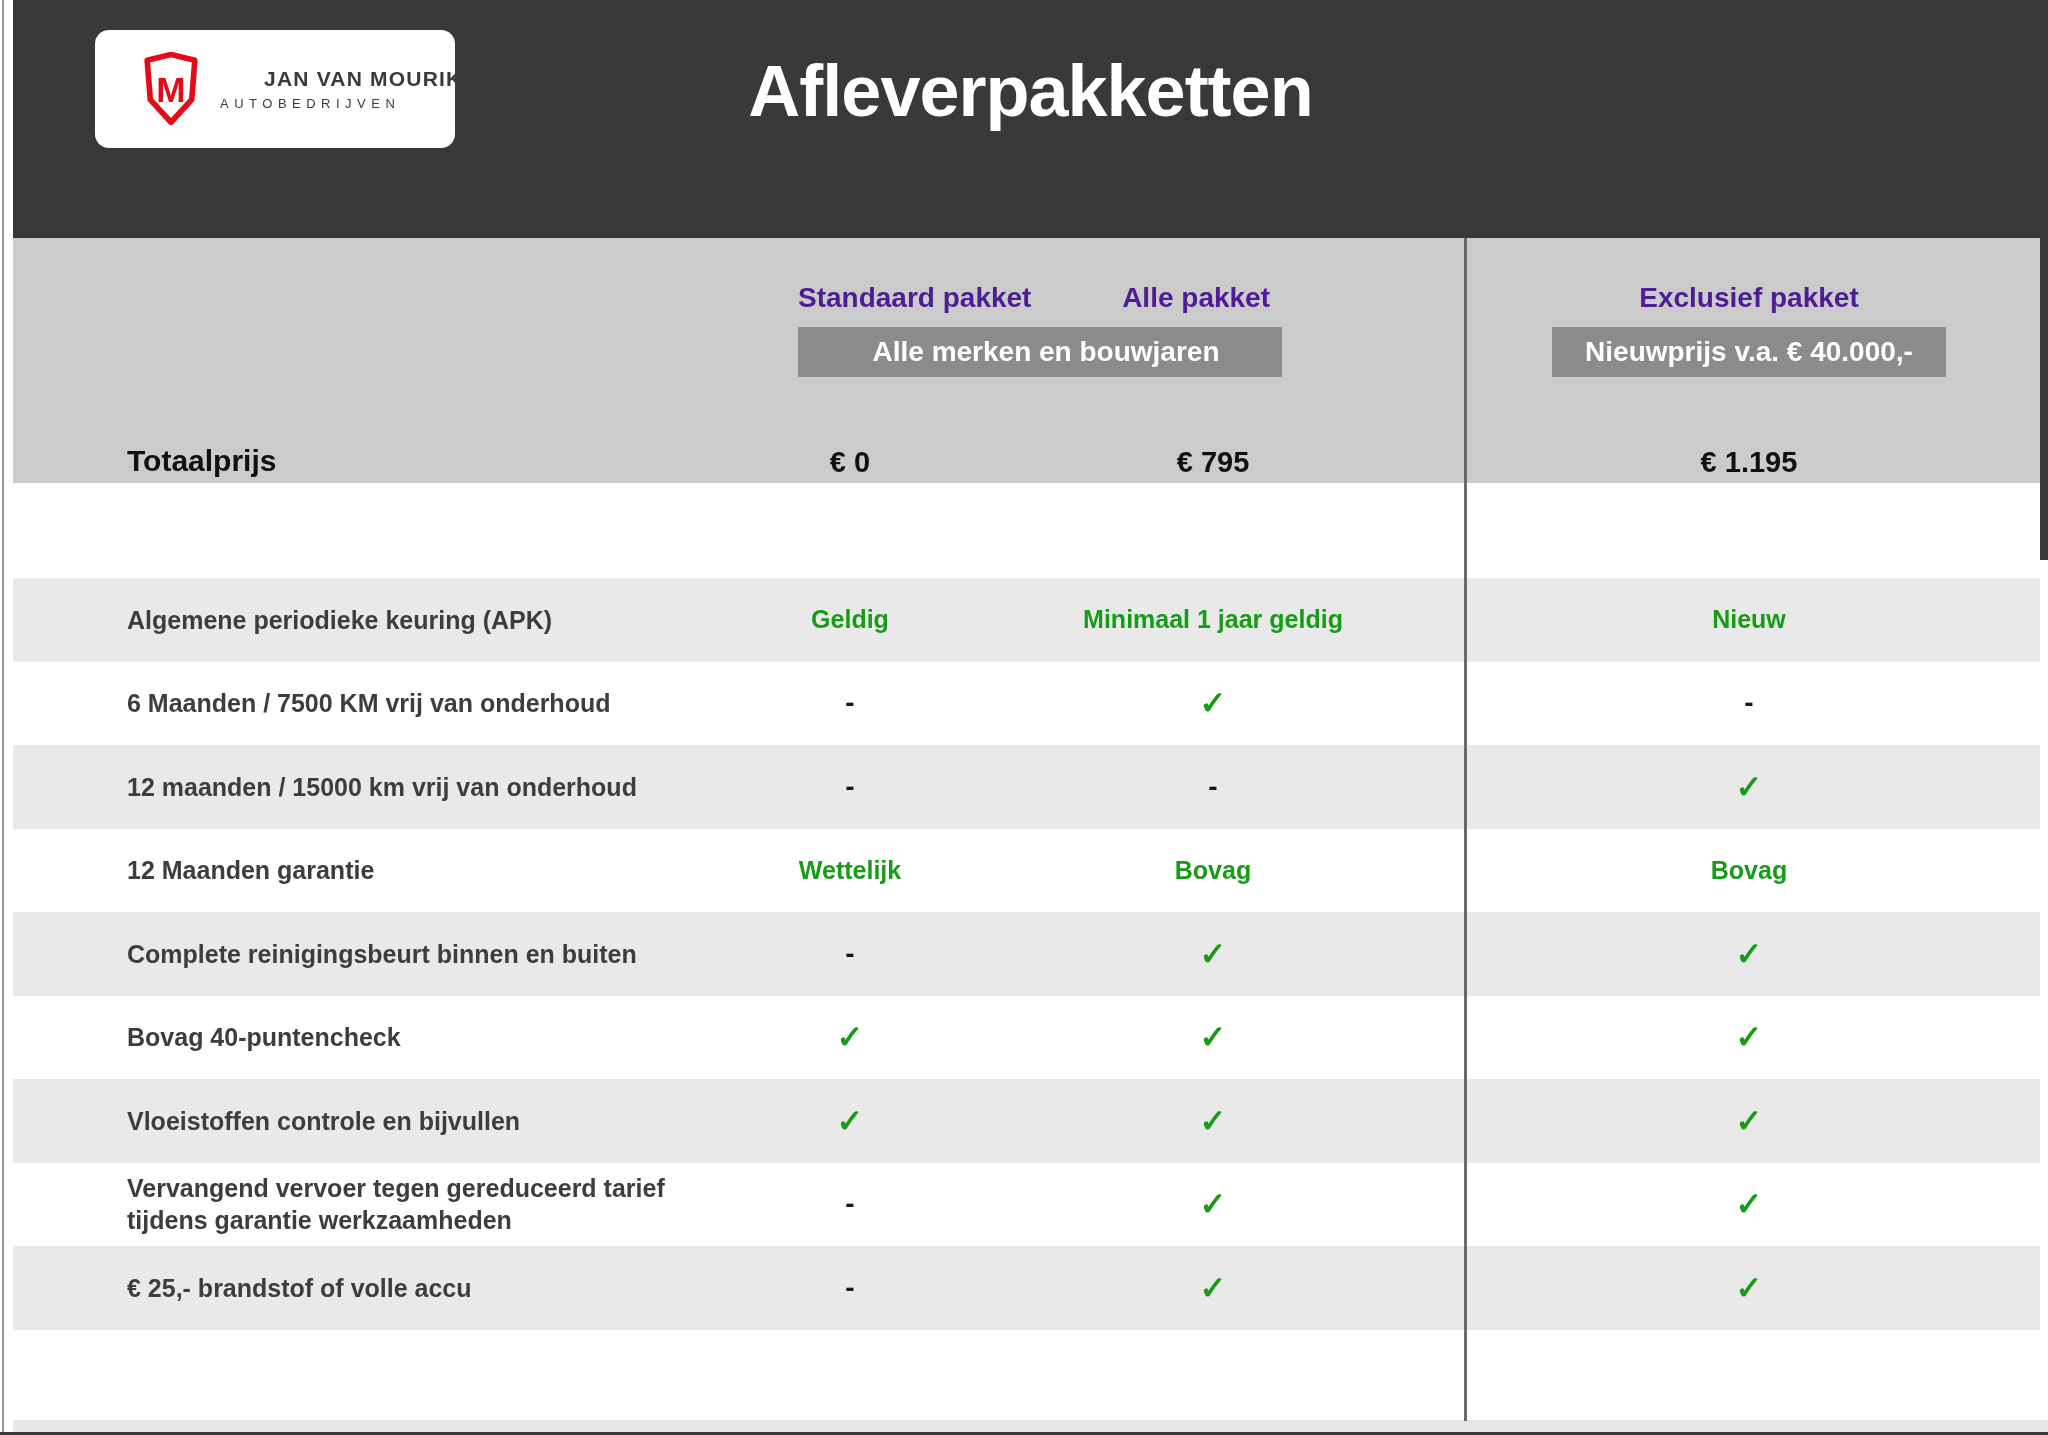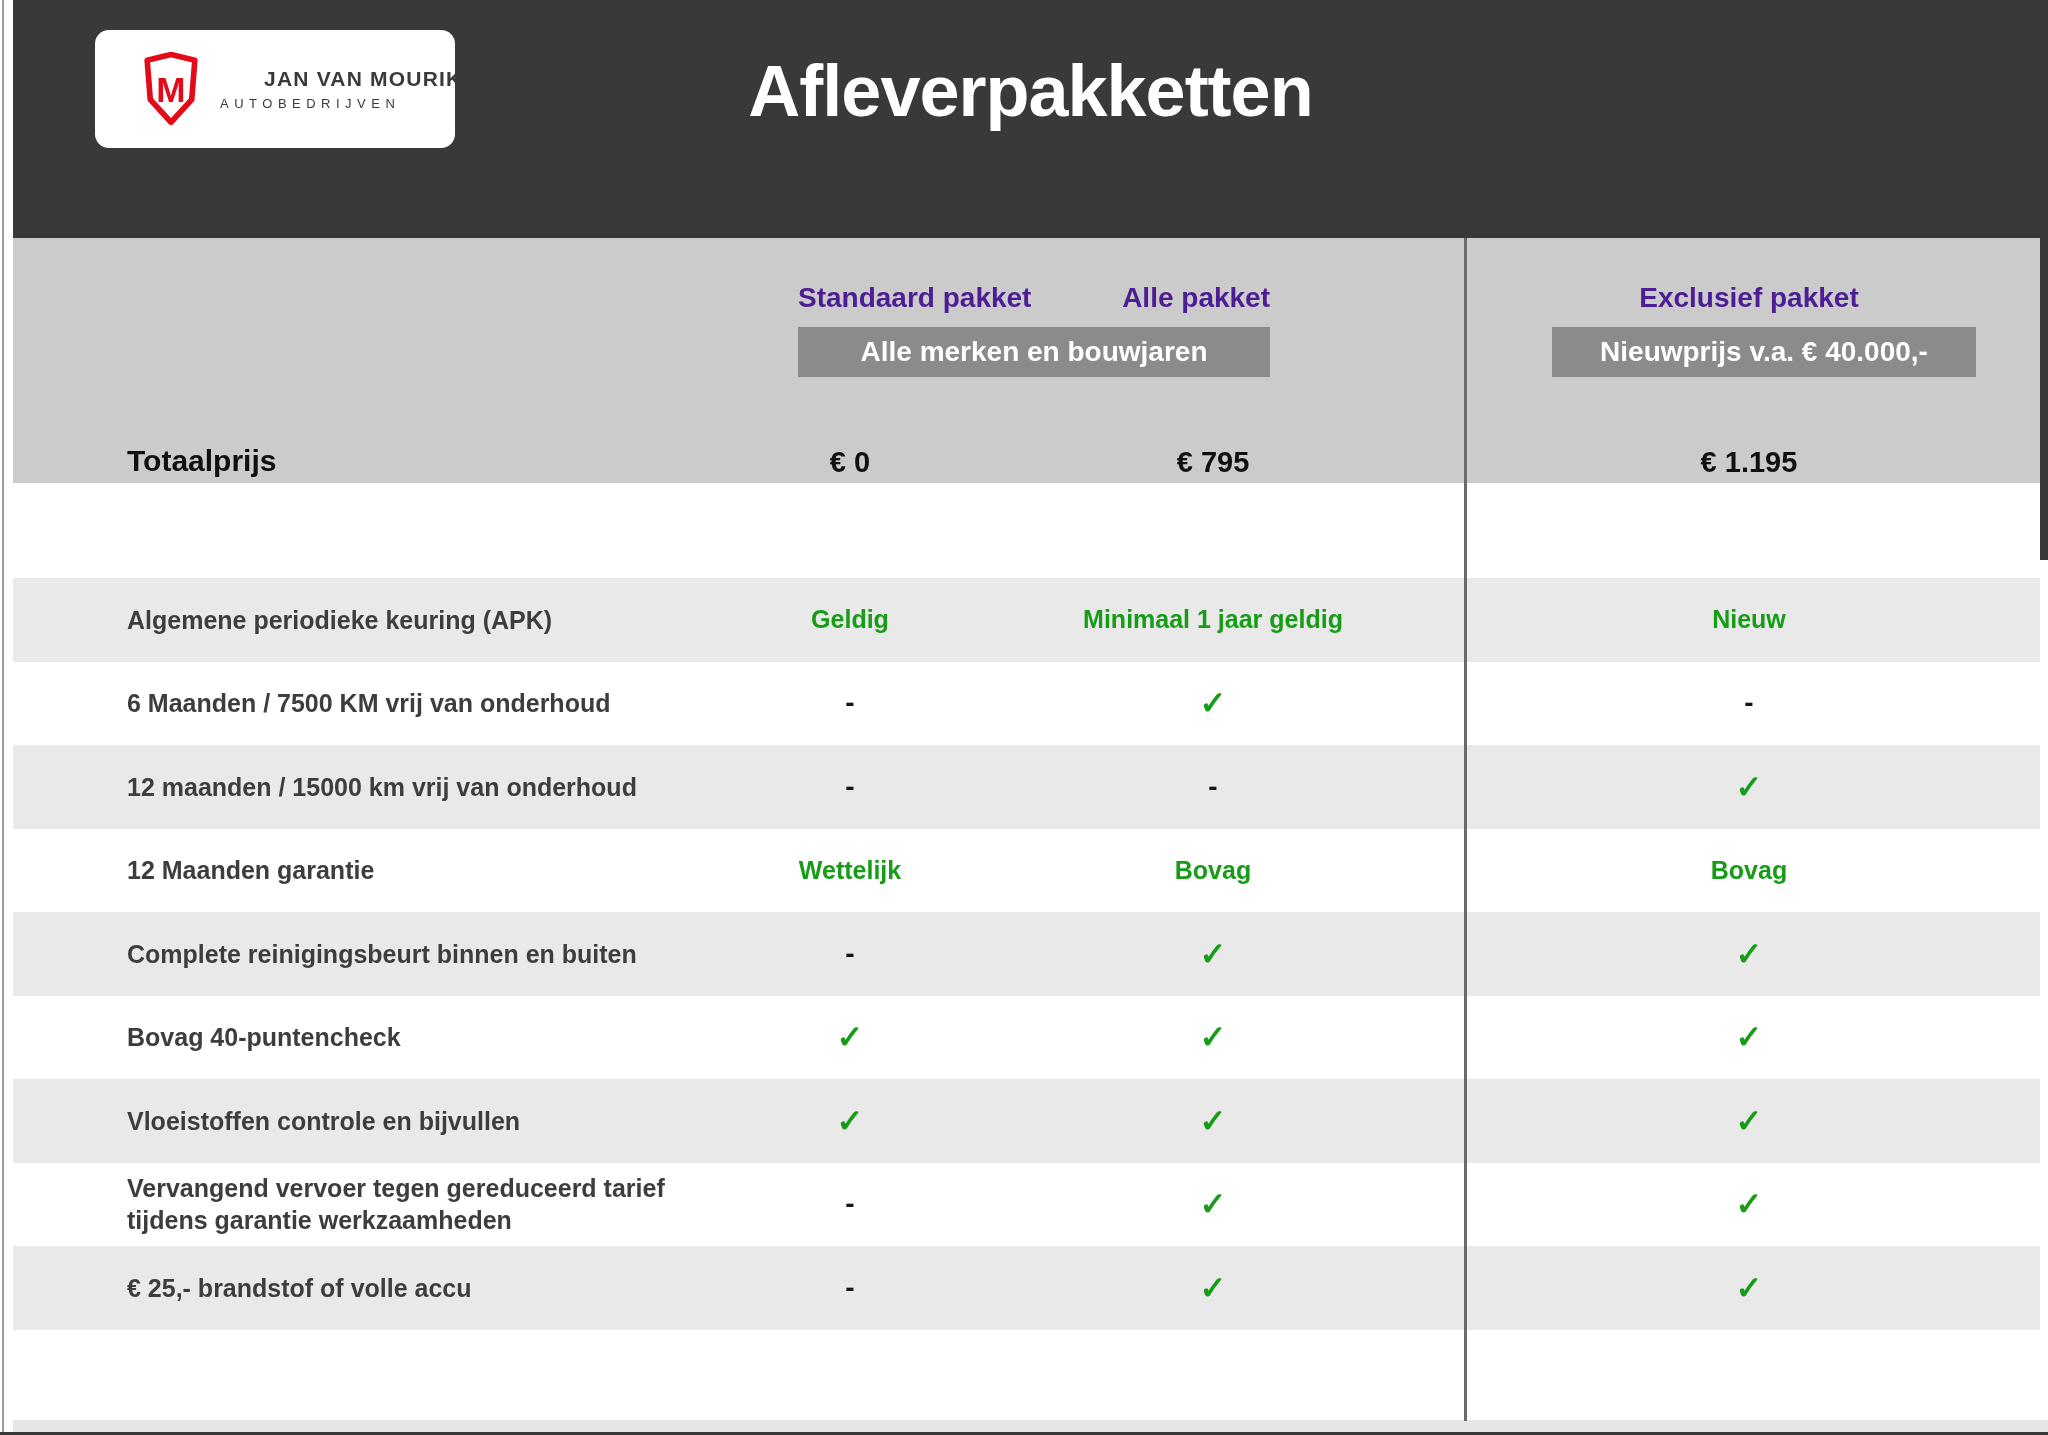--- a/index.html
+++ b/index.html
@@ -19,22 +19,22 @@
   .title{position:absolute;left:0;right:0;top:44px;margin:8px;text-align:center;color:#ffffff;
          font-size:72px;font-weight:800;letter-spacing:-1px;line-height:1.1;}
 
   
   .band{position:absolute;left:13px;top:238px;width:2027px;height:245px;background:#cbcbcb;}
   .hdr-pair{position:absolute;left:785px;top:45px;width:472px;display:flex;justify-content:space-between;}
   .col-hdr{font-size:28px;font-weight:700;color:#4c1d95;line-height:1.1;white-space:nowrap;}
   .hdr-exclusief{position:absolute;left:1539px;top:45px;width:394px;text-align:center;}
   .badge{position:absolute;top:89px;height:50px;background:#8b8b8b;color:#ffffff;font-size:28px;
          font-weight:700;display:flex;align-items:center;justify-content:center;white-space:nowrap;}
-  .badge-shared{left:785px;width:472px;}
-  .badge-exclusief{left:1539px;width:424px;}
+  .badge-shared{left:785px;width:472px;padding-left:12px;}
+  .badge-exclusief{left:1539px;width:394px;}
   .total-label{position:absolute;left:114px;top:206px;font-size:30px;font-weight:700;color:#101010;}
   .price{position:absolute;top:208px;width:300px;text-align:center;font-size:29px;font-weight:700;color:#101010;}
   .price-0{left:687px;} .price-1{left:1050px;} .price-2{left:1586px;}
 
   
   .divider{position:absolute;left:1464px;top:238px;width:3px;height:1183px;background:#6a6a6a;z-index:5;}
 
   
   .rows{position:absolute;left:13px;top:578px;width:2027px;}
   .frow{position:relative;height:83.5px;}

